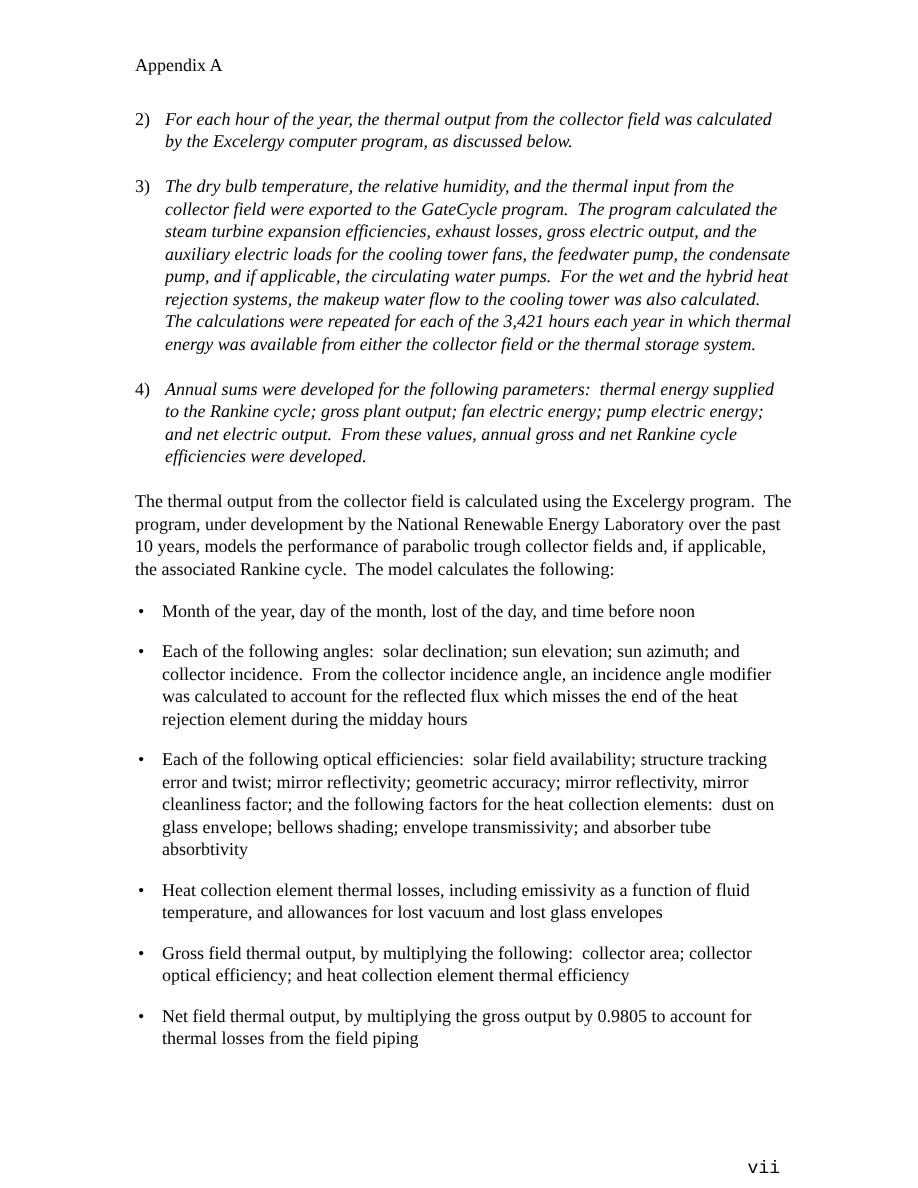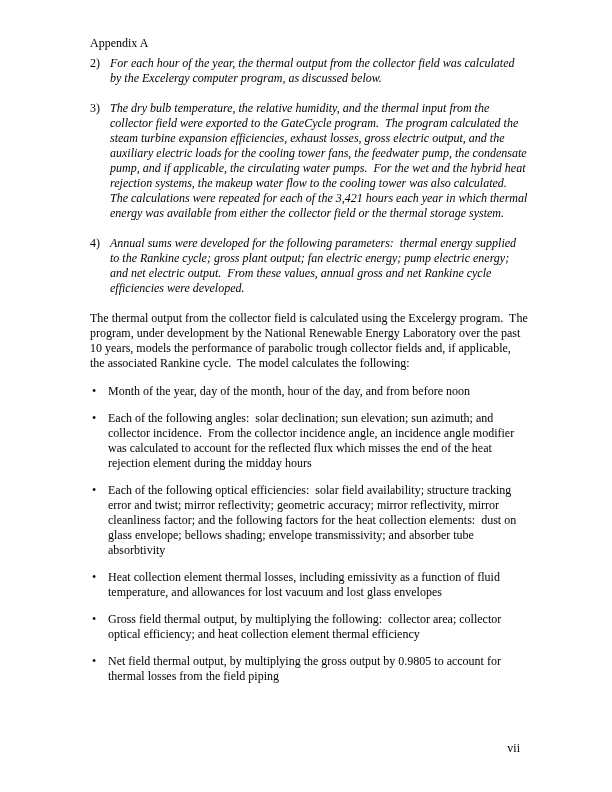--- a/index.html
+++ b/index.html
@@ -17,21 +17,21 @@
     font-size: 12px;
     line-height: 15px;
     box-sizing: border-box;
     padding: 36px 84px 0 90px;
     overflow: hidden;
   }
   .txt {
     white-space: pre-wrap;
   }
   .header {
-    margin-bottom: 5px;
+    margin-bottom: 21px;
   }
   ol.numbered, ul.bullets {
     list-style: none;
     margin: 0;
     padding: 0;
   }
   li.num-item {
     display: flex;
     margin-bottom: 15px;
   }
@@ -52,22 +52,23 @@
   li.bullet-item .dot {
     flex: 0 0 18px;
     padding-left: 2px;
     box-sizing: border-box;
   }
   li.bullet-item .txt {
     flex: 1;
   }
   .page-number {
     position: absolute;
-    top: 741px;
+    top: 772px;
     right: 92px;
+    font-family: Liberation Mono, monospace;
   }
 </style>
 </head>
 <body>
 
 <div class="page">
 
   <div class="header">Appendix A</div>
 
   <ol class="numbered">
@@ -83,21 +84,21 @@
       <span class="num">4)</span>
       <span class="txt">Annual sums were developed for the following parameters:  thermal energy supplied to the Rankine cycle; gross plant output; fan electric energy; pump electric energy; and net electric output.  From these values, annual gross and net Rankine cycle efficiencies were developed.</span>
     </li>
   </ol>
 
   <p class="para txt">The thermal output from the collector field is calculated using the Excelergy program.  The program, under development by the National Renewable Energy Laboratory over the past 10 years, models the performance of parabolic trough collector fields and, if applicable, the associated Rankine cycle.  The model calculates the following:</p>
 
   <ul class="bullets">
     <li class="bullet-item">
       <span class="dot">•</span>
-      <span class="txt">Month of the year, day of the month, hour of the day, and from before noon</span>
+      <span class="txt">Month of the year, day of the month, lost of the day, and time before noon</span>
     </li>
     <li class="bullet-item">
       <span class="dot">•</span>
       <span class="txt">Each of the following angles:  solar declination; sun elevation; sun azimuth; and collector incidence.  From the collector incidence angle, an incidence angle modifier was calculated to account for the reflected flux which misses the end of the heat rejection element during the midday hours</span>
     </li>
     <li class="bullet-item">
       <span class="dot">•</span>
       <span class="txt">Each of the following optical efficiencies:  solar field availability; structure tracking error and twist; mirror reflectivity; geometric accuracy; mirror reflectivity, mirror cleanliness factor; and the following factors for the heat collection elements:  dust on glass envelope; bellows shading; envelope transmissivity; and absorber tube absorbtivity</span>
     </li>
     <li class="bullet-item">

